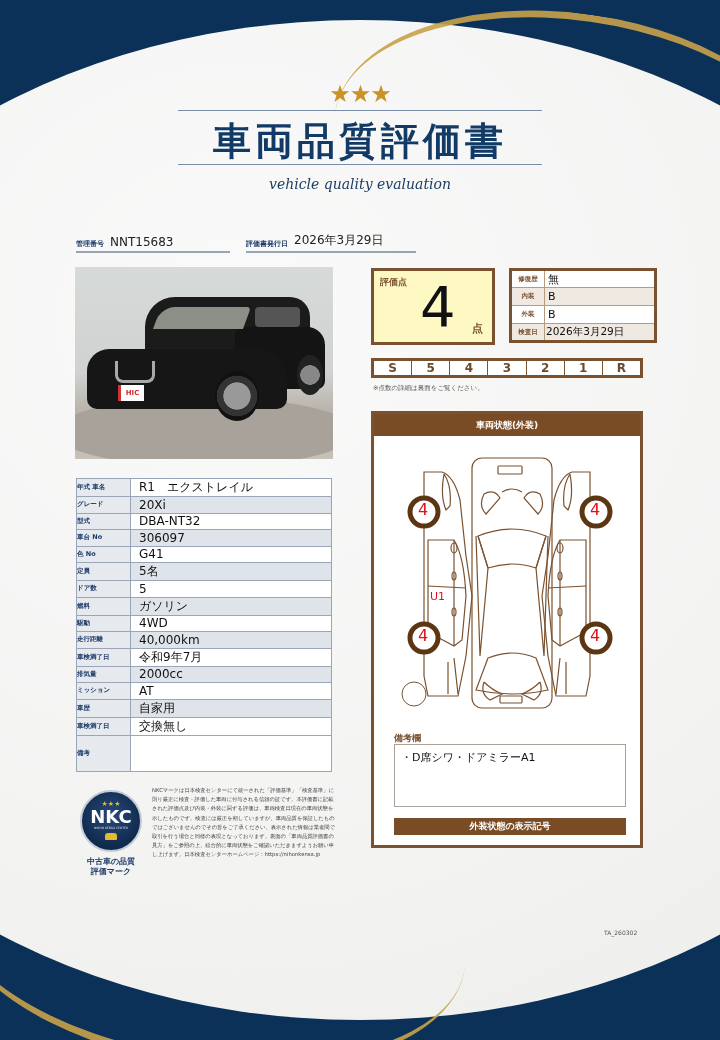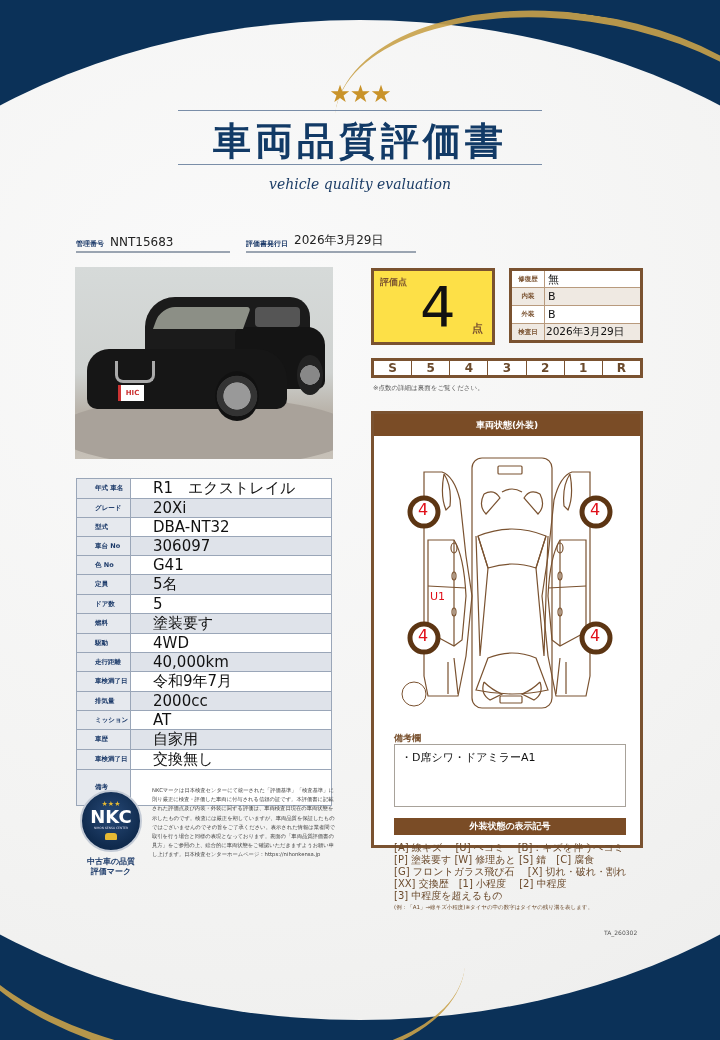--- a/index.html
+++ b/index.html
@@ -48,40 +48,40 @@
     .photo .side-window { position:absolute; left:180px; top:40px; width:45px; height:20px; background:#555; border-radius:4px; }
     .photo .rear-body { position:absolute; left:160px; top:60px; width:90px; height:62px; background:#141414; border-radius:8px 18px 8px 8px; }
     .photo .grille { position:absolute; left:40px; top:94px; width:40px; height:22px; border:3px solid #aaa; border-top:none; border-radius:0 0 8px 8px; }
     .photo .plate { position:absolute; left:43px; top:118px; width:26px; height:16px; background:#fff; border-left:3px solid #c33; font-size:7px; color:#c33; text-align:center; line-height:16px; font-weight:bold;}
     .photo .wheel1 { position:absolute; left:140px; top:104px; width:44px; height:50px; border-radius:50%; background:radial-gradient(circle,#999 0 40%,#333 42% 60%,#111 62%); }
     .photo .wheel2 { position:absolute; left:222px; top:88px; width:26px; height:40px; border-radius:50%; background:radial-gradient(circle,#888 0 40%,#222 42%); }
 
     
     .spec { left: 76px; top: 478px; width: 256px; border-collapse: collapse; }
     .spec td { border: 1px solid #9aa6b8; height: 16.5px; }
-    .spec td.k { width: 54px; font-size: 6.5px; font-weight: bold; color: #1d3b6a; padding-left: 18px; background: #e6e9ee; }
-    .spec td.v { font-size: 15px; color: #111; padding-left: 22px; background: #fff; }
+    .spec td.k { width: 54px; font-size: 6.5px; font-weight: bold; color: #1d3b6a; padding-left: 0; background: #e6e9ee; }
+    .spec td.v { font-size: 12px; color: #111; padding-left: 8px; background: #fff; }
     .spec tr:nth-child(even) td.v { background: #dfe3ea; }
     .spec tr.note td { height: 36px; }
 
     
     .nkc-badge { left: 80px; top: 790px; width: 62px; height: 62px; border-radius: 50%; background: radial-gradient(circle at 50% 40%, #284a78, #0f2a4d 70%); border: 2px solid #c4cbd6; text-align: center; color: #fff; }
     .nkc-badge .st { color: #e6b933; font-size: 7px; margin-top: 8px; }
     .nkc-badge .nm { font-size: 18px; font-weight: bold; line-height: 18px; }
     .nkc-badge .sub { font-size: 3px; color: #dde; }
     .nkc-badge .caricon { width: 12px; height: 7px; margin: 3px auto 0; background: #e6b933; border-radius: 3px 3px 1px 1px; }
     .nkc-cap { left: 74px; top: 857px; width: 74px; text-align: center; font-size: 8px; font-weight: bold; color: #1d3b6a; line-height: 10px; }
     .nkc-text { left: 152px; top: 786px; width: 184px; font-size: 5.3px; line-height: 9.2px; color: #444; }
 
     
-    .score-box { left: 371px; top: 268px; width: 124px; height: 77px; border: 3px solid #7a5230; background: #fde047; }
+    .score-box { left: 371px; top: 268px; width: 124px; height: 77px; border: 3px solid #7a5230; background: #fef9c3; }
     .score-box .lbl { position:absolute; left:6px; top:5px; font-size: 9px; font-weight: bold; color: #7a5230; }
     .score-box .num { position:absolute; left:46px; top:4px; font-size: 56px; color: #111; line-height: 64px; }
     .score-box .unit { position:absolute; left:98px; top:50px; font-size: 11px; font-weight: bold; color: #7a5230; }
-    .rtable { left: 509px; top: 268px; width: 134px; border: 3px solid #7a5230; border-collapse: collapse; }
+    .rtable { left: 509px; top: 268px; width: 148px; border: 3px solid #7a5230; border-collapse: collapse; }
     .rtable td { border: 1px solid #b89a7d; height: 18px; }
     .rtable td.k { width: 34px; font-size: 6.5px; font-weight: bold; color: #7a5230; text-align: center; background: #fff; }
     .rtable tr:nth-child(even) td { background: #efe9e2; }
     .rtable td.v { font-size: 11px; color: #111; padding-left: 3px; background: #fff; }
     .rtable tr:nth-child(even) td.v { background: #efe9e2; }
     .grade-row { left: 371px; top: 358px; width: 272px; height: 20px; border: 3px solid #7a5230; display: flex; background: #fff; }
     .grade-row div { flex: 1; text-align: center; font-size: 12px; font-weight: bold; color: #6b4a2c; border-right: 1px solid #7a5230; line-height: 14px; }
     .grade-row div:last-child { border-right: none; }
     .grade-note { left: 373px; top: 384px; font-size: 6.5px; color: #555; }
 
@@ -156,21 +156,21 @@
     <tr>
         <td class="k">定員</td>
         <td class="v">5名</td>
       </tr>
     <tr>
         <td class="k">ドア数</td>
         <td class="v">5</td>
       </tr>
     <tr>
         <td class="k">燃料</td>
-        <td class="v">塗装要す</td>
+        <td class="v">ガソリン</td>
       </tr>
     <tr>
         <td class="k">駆動</td>
         <td class="v">4WD</td>
       </tr>
     <tr>
         <td class="k">走行距離</td>
         <td class="v">40,000km</td>
       </tr>
     <tr>
@@ -297,22 +297,14 @@
   </svg>
   <span class="abs" style="left:44px;top:86px;font-size:16px;color:#e0101a">4</span>
   <span class="abs" style="left:216px;top:86px;font-size:16px;color:#e0101a">4</span>
   <span class="abs" style="left:44px;top:212px;font-size:16px;color:#e0101a">4</span>
   <span class="abs" style="left:216px;top:212px;font-size:16px;color:#e0101a">4</span>
   <span class="abs" style="left:56px;top:176px;font-size:11px;color:#e0101a">U1</span>
 
   <div class="remarks-lbl">備考欄</div>
   <div class="remarks">・D席シワ・ドアミラーA1</div>
   <div class="legend-head">外装状態の表示記号</div>
-  <div class="legend">
-    <div>[A] 線キズ　  [U] ヘコミ　  [B]：キズを伴うヘコミ</div>
-    <div>[P] 塗装要す  [W] 修理あと [S] 錆　[C] 腐食</div>
-    <div>[G] フロントガラス飛び石　  [X] 切れ・破れ・割れ</div>
-    <div>[XX] 交換歴　[1] 小程度　 [2] 中程度</div>
-    <div>[3] 中程度を超えるもの</div>
-    <div class="foot">(例：「A1」→線キズ小程度)※タイヤの中の数字はタイヤの残り溝を表します。</div>
-  </div>
 </div>
 <div class="abs version">TA_260302</div>
 
 </body></html>

